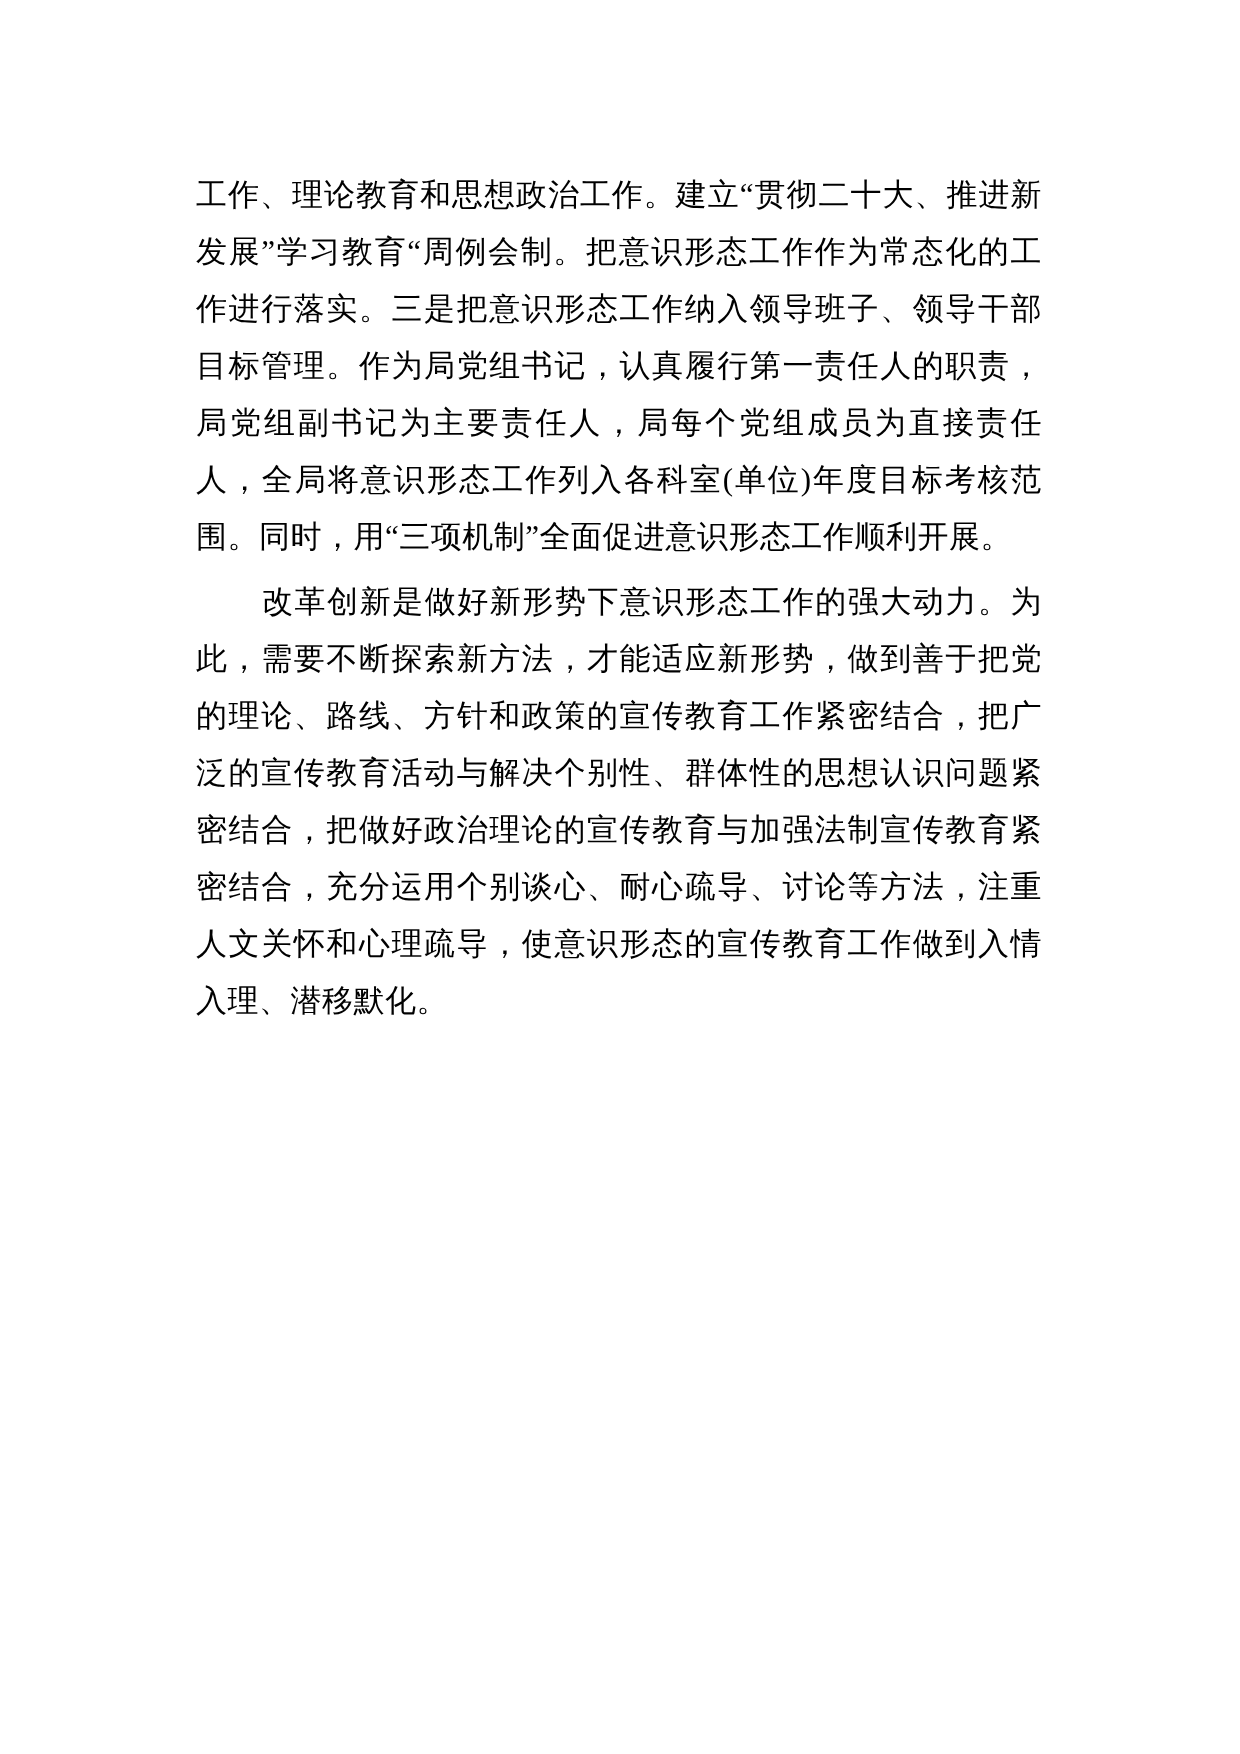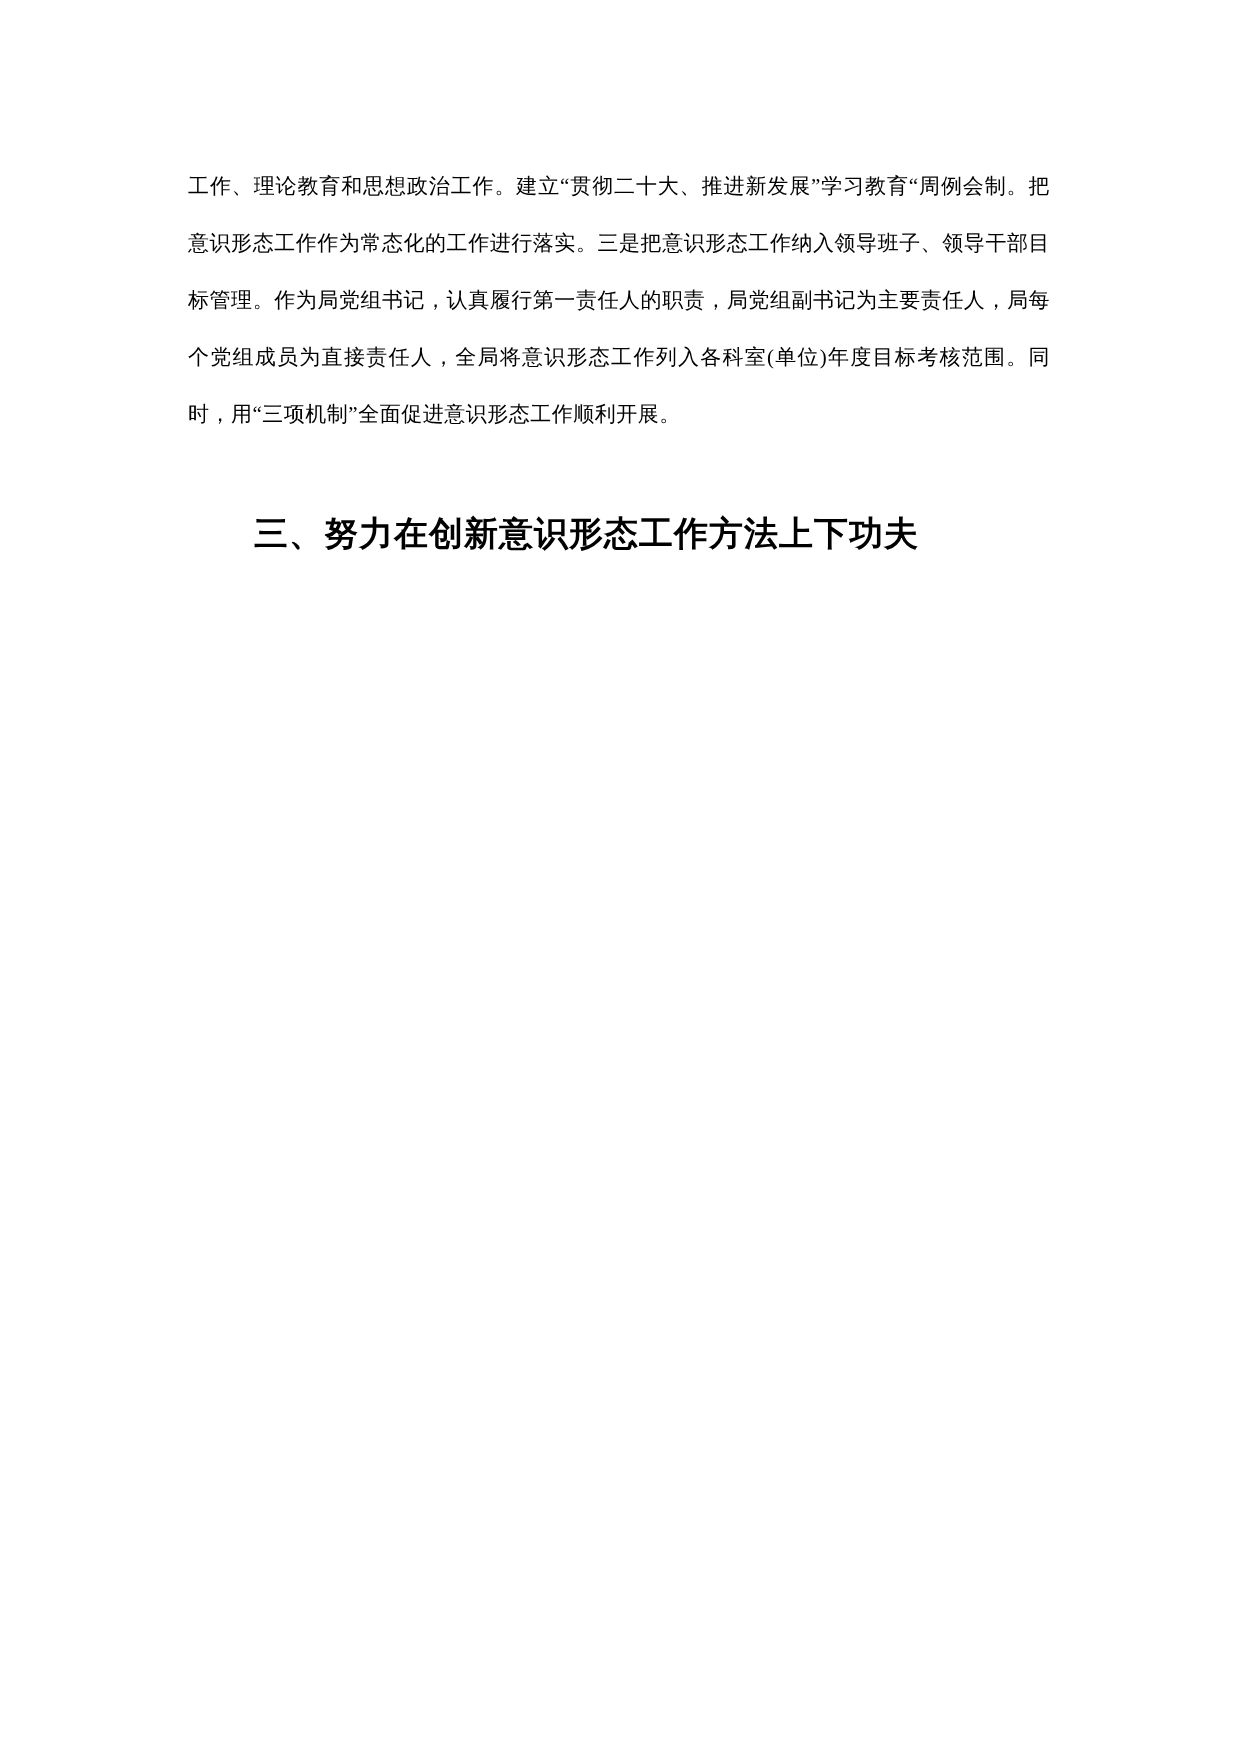--- a/index.html
+++ b/index.html
@@ -16,22 +16,22 @@
     font-family: "Liberation Serif", "DejaVu Serif", serif;
     color: #000000;
   }
   .content {
     position: absolute;
     left: 188px;
     top: 158px;
     width: 862px;
   }
   .para {
-    margin: 0;
-    font-size: 21px;
+    margin: 8px;
+    font-size: 31px;
     line-height: 57px;
     text-align: justify;
     text-justify: inter-ideograph;
     word-break: break-all;
     letter-spacing: 0.5px;
     color: #000000;
   }
   .para.indent {
     text-indent: 66px;
   }
@@ -47,19 +47,19 @@
   }
 </style>
 </head>
 <body>
 
 <div class="page">
   <div class="content">
 
     <p class="para">工作、理论教育和思想政治工作。建立“贯彻二十大、推进新发展”学习教育“周例会制。把意识形态工作作为常态化的工作进行落实。三是把意识形态工作纳入领导班子、领导干部目标管理。作为局党组书记，认真履行第一责任人的职责，局党组副书记为主要责任人，局每个党组成员为直接责任人，全局将意识形态工作列入各科室(单位)年度目标考核范围。同时，用“三项机制”全面促进意识形态工作顺利开展。</p>
 
-    <h2 class="heading">三、努力在创新意识形态工作方法上下功夫</h2>
 
+    <p class="para indent">改革创新是做好新形势下意识形态工作的强大动力。为此，需要不断探索新方法，才能适应新形势，做到善于把党的理论、路线、方针和政策的宣传教育工作紧密结合，把广泛的宣传教育活动与解决个别性、群体性的思想认识问题紧密结合，把做好政治理论的宣传教育与加强法制宣传教育紧密结合，充分运用个别谈心、耐心疏导、讨论等方法，注重人文关怀和心理疏导，使意识形态的宣传教育工作做到入情入理、潜移默化。</p>
 
 
 
   </div>
 </div>
 
 </body></html>

